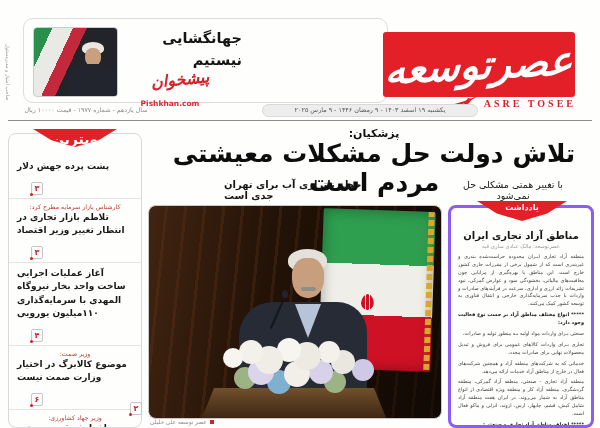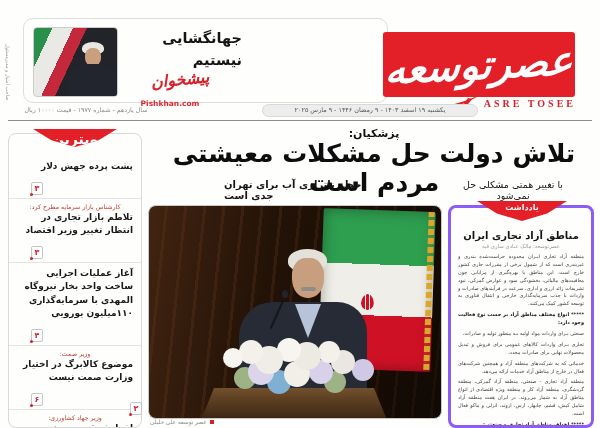--- a/index.html
+++ b/index.html
@@ -46,21 +46,21 @@
   .badge::after { content:""; position:absolute; left:-2px; bottom:-2px; width:3px; height:3px; background:#d6212a; border-radius:50%; }
 
   
   .sidebar { left:8px; top:133px; width:134px; height:295px; border:1px solid #d8d8d8; border-radius:8px;
       padding-top:22px; overflow:hidden; }
   .sb-flag { left:33px; top:129px; width:84px; height:18px; font-size:14px; padding-top:2px; }
   .sb-item { padding:4px 8px 2px; border-top:1px solid #e4e4e4; }
   .sb-item:first-of-type { border-top:none; }
   .sb-kicker { font-size:6.3px; color:#c0392b; text-align:center; margin-bottom:1px; }
   .sb-kicker:empty { display:none; }
-  .sb-title { font-size:9px; font-weight:bold; color:#191919; text-align:right; line-height:1.5; }
+  .sb-title { font-size:9px; font-weight:bold; color:#191919; text-align:left; line-height:1.5; }
   .sb-badge-row { direction:ltr; text-align:left; padding:2px 0 1px 14px; }
 
   
   .photo { left:148px; top:205px; width:294px; height:214px; border:1px solid #c9c9c9; border-radius:8px; overflow:hidden;
       background:
         linear-gradient(100deg, rgba(90,50,25,.55) 0%, rgba(20,10,5,.1) 40%, rgba(0,0,0,.55) 100%),
         repeating-linear-gradient(96deg, #241307 0 16px, #3a1f0e 16px 19px),
         #1c0f06; }
   .photo > div { position:absolute; }
   .ph-flag { left:172px; top:4px; width:112px; height:160px; transform:rotate(2deg);

